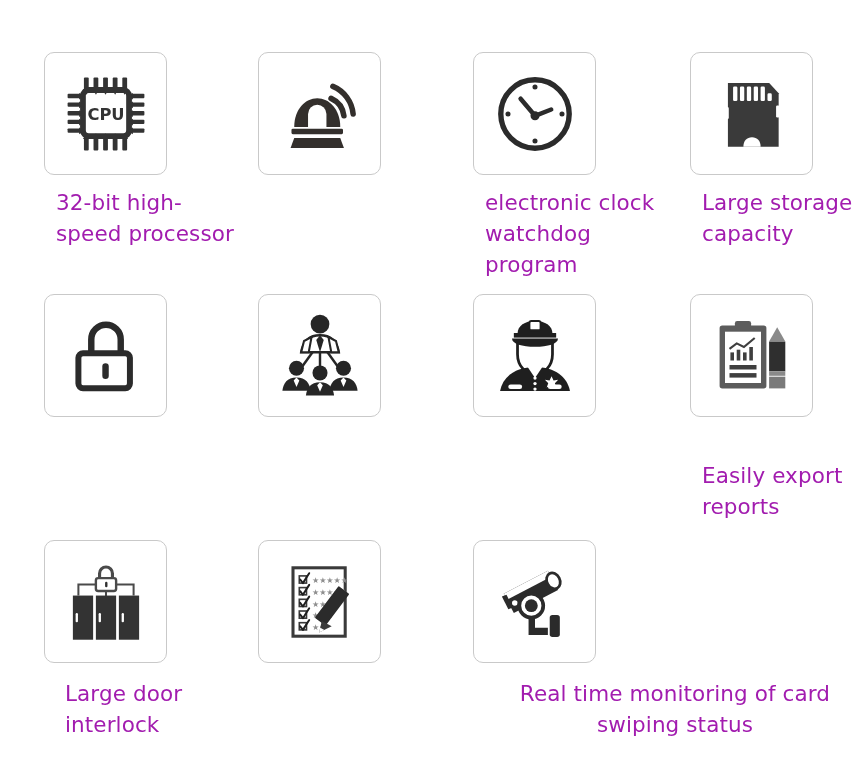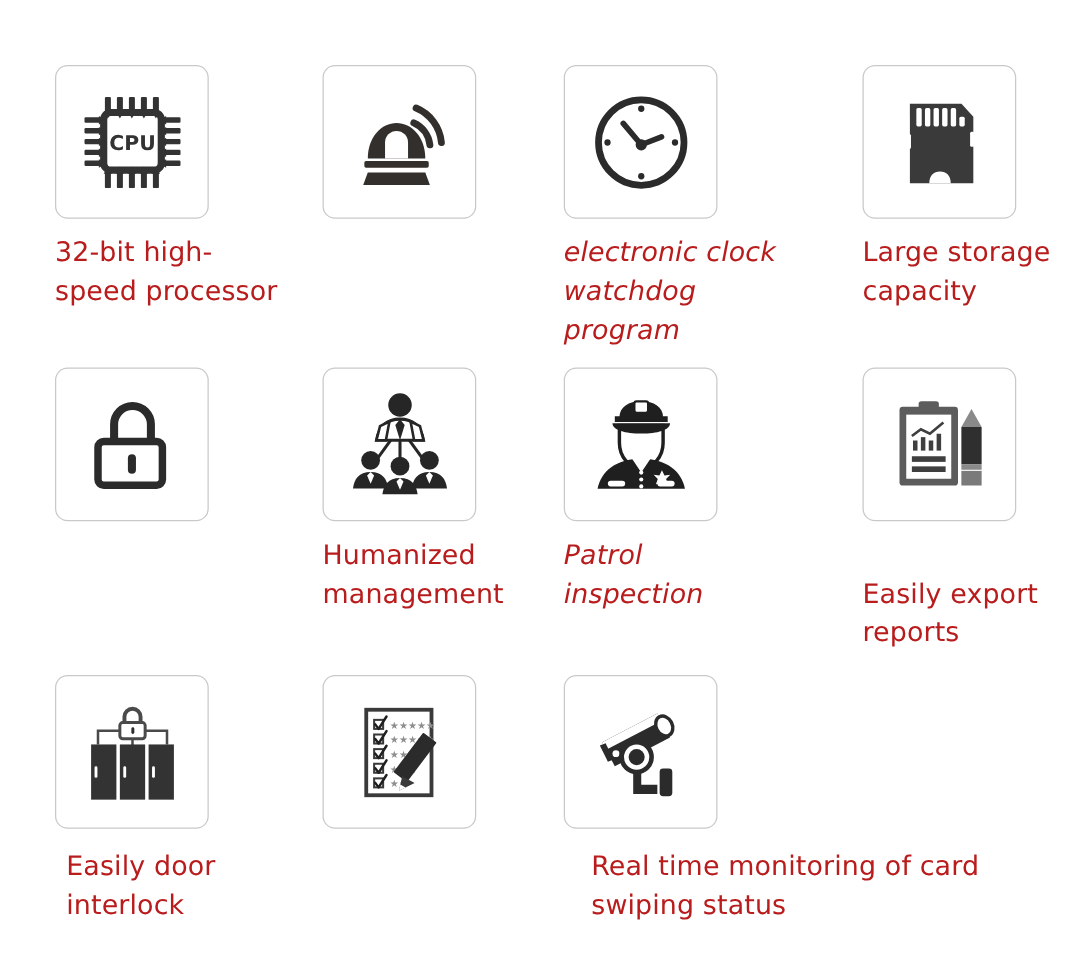--- a/index.html
+++ b/index.html
@@ -39,50 +39,51 @@
     align-items: center;
     justify-content: center;
     overflow: hidden;
     text-align: center;
   }
   .icon-tile svg { display: block; }
 
   .feature-label {
     font-size: 21.5px;
     line-height: 31px;
-    color: #b91c1c;
+    color: #a21caf;
     letter-spacing: 0.1px;
     white-space: pre-line;
     font-weight: 400;
+    margin-left: 12px;
   }
 
   
   .col-1 { left: 44px; }
   .col-2 { left: 258px; }
-  .col-3 { left: 451px; font-style: italic; }
+  .col-3 { left: 473px; }
   .col-4 { left: 690px; }
 
   
   .row-1 { top: 52px; }
   .row-2 { top: 294px; }
   .row-3 { top: 540px; }
 
   .label-r1 { top: 187px; }
   .label-r2 { top: 429px; }
   .label-r3 { top: 678px; }
 
   
   .tile-r2c4 { top: 294px; }
   .label-r2c4 { top: 460px; }
   .label-r3c1 { left: 53px; }
   .label-r3c2 { left: 265px; }
   .label-r3c3 { left: 473px; top: 678px; }
 
   .w-narrow { width: 205px; }
-  .w-wide   { width: 380px; }
+  .w-wide   { width: 380px; text-align: center; }
 </style>
 </head>
 <body>
 
 <div id="feature-grid">
 
   <div class="feature-cell col-1 row-1">
     <div class="icon-tile">
       <svg width="96" height="96" viewBox="0 0 100 100" aria-hidden="true">
         <g fill="#333333">
@@ -248,22 +249,20 @@
           <path d="M75 73c-10 0-14 6-15 14h30c-1-8-5-14-15-14z"></path>
         </g>
         <g fill="#ffffff">
           <path d="M25 73l-3 3 3 7 3-7z"></path>
           <path d="M50 78l-3 3 3 7 3-7z"></path>
           <path d="M75 73l-3 3 3 7 3-7z"></path>
         </g>
       </svg>
     </div>
   </div>
-  <div class="feature-cell feature-label col-2 label-r2 w-narrow">Humanized
-management</div>
 
   <div class="feature-cell col-3 row-2">
     <div class="icon-tile">
       <svg width="92" height="92" viewBox="0 0 100 100" aria-hidden="true">
 
         <path d="M31 33h38v15a19 22 0 0 1-38 0z" fill="#ffffff" stroke="#1f1f1f" stroke-width="3"></path>
 
         <path d="M31 26c0-9 8-14 19-14s19 5 19 14z" fill="#1f1f1f"></path>
         <rect x="44" y="12" width="12" height="10" rx="2" fill="#ffffff" stroke="#1f1f1f" stroke-width="2"></rect>
 
@@ -280,22 +279,20 @@
           <circle cx="50" cy="86" r="1.8"></circle>
         </g>
 
         <path d="M68 72l2.2 4.6 5-0.7-3.6 3.6 1.7 4.8-5.3-2.4-5.3 2.4 1.7-4.8-3.6-3.6 5 0.7z" fill="#ffffff"></path>
 
         <rect x="21" y="81" width="15" height="5" rx="2.5" fill="#ffffff"></rect>
         <rect x="64" y="81" width="15" height="5" rx="2.5" fill="#ffffff"></rect>
       </svg>
     </div>
   </div>
-  <div class="feature-cell feature-label col-3 label-r2 w-narrow">Patrol
-inspection</div>
 
   <div class="feature-cell col-4 tile-r2c4">
     <div class="icon-tile">
       <svg width="90" height="90" viewBox="0 0 100 100" aria-hidden="true">
 
         <rect x="14" y="16" width="52" height="70" rx="3" fill="#5c5c5c"></rect>
         <rect x="20" y="23" width="40" height="57" fill="#ffffff"></rect>
         <rect x="31" y="11" width="18" height="9" rx="2.5" fill="#5c5c5c"></rect>
 
         <g fill="#3f3f3f">
@@ -340,21 +337,21 @@
           <rect x="64" y="43" width="22" height="48"></rect>
         </g>
         <g fill="#ffffff">
           <rect x="17" y="62" width="2.5" height="10" rx="1.2"></rect>
           <rect x="42" y="62" width="2.5" height="10" rx="1.2"></rect>
           <rect x="67" y="62" width="2.5" height="10" rx="1.2"></rect>
         </g>
       </svg>
     </div>
   </div>
-  <div class="feature-cell feature-label label-r3 label-r3c1 w-narrow">Easily door
+  <div class="feature-cell feature-label label-r3 label-r3c1 w-narrow">Large door
 interlock</div>
 
   <div class="feature-cell col-2 row-3">
     <div class="icon-tile">
       <svg width="90" height="90" viewBox="0 0 100 100" aria-hidden="true">
         <rect x="20" y="12" width="58" height="76" fill="#ffffff" stroke="#3a3a3a" stroke-width="3.4"></rect>
 
         <g fill="none" stroke="#3a3a3a" stroke-width="1.8">
           <rect x="27" y="21" width="8" height="8"></rect>
           <rect x="27" y="34" width="8" height="8"></rect>

